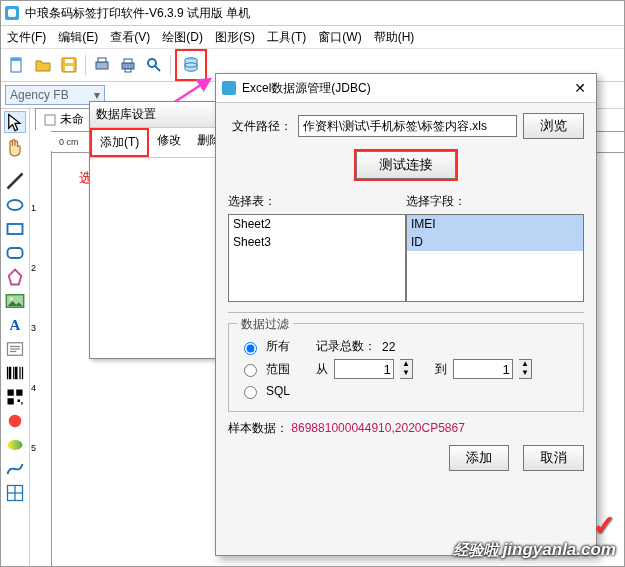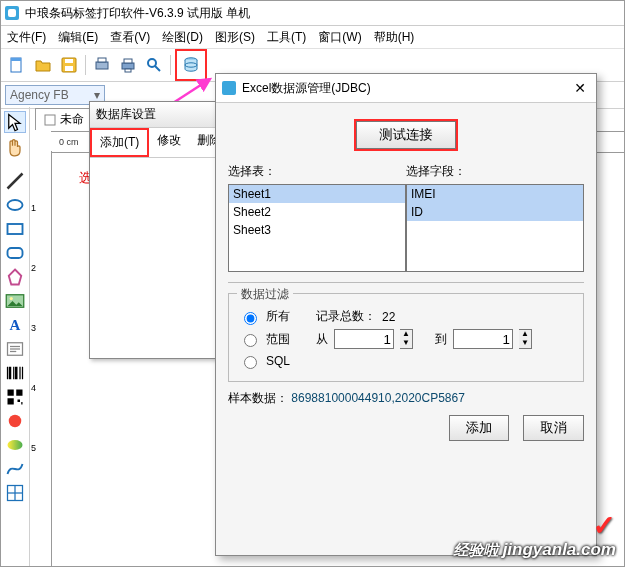--- a/index.html
+++ b/index.html
@@ -56,21 +56,21 @@
 .listbox div{padding:2px 4px;}
 .listbox div.sel{background:#b9d4f5;}
 .hr{height:1px;background:#bbb;margin:10px 0;}
 .group{border:1px solid #bbb;padding:10px 10px 8px 10px;position:relative;margin-top:6px;}
 .group .gt{position:absolute;top:-8px;left:8px;background:#f5f5f5;padding:0 4px;color:#444;}
 .radio-row{display:flex;align-items:center;gap:6px;margin:4px 0;}
 .radio-row input[type=text]{width:54px;height:18px;border:1px solid #777;text-align:right;padding:0 2px;}
 .spin{width:12px;height:18px;border:1px solid #777;border-left:none;background:#eee;font-size:8px;line-height:8px;text-align:center;display:flex;flex-direction:column;}
 .spin span{flex:1;}
 .sample{margin-top:8px;}
-.sample .v{color:#0c4a6e;}
+.sample .v{color:#be185d;}
 .dlg .ft{display:flex;gap:14px;justify-content:flex-end;padding:0 12px 2px 0;}
 
 .watermark{position:absolute;right:8px;bottom:6px;color:#fff;text-shadow:0 0 3px #000,0 0 3px #000;font-style:italic;font-weight:bold;font-size:15px;}
 .wm-check{color:#ff2a2a;font-size:28px;font-weight:bold;position:absolute;right:8px;bottom:24px;text-shadow:1px 1px 2px rgba(0,0,0,.6);}
 </style>
 </head>
 <body>
 
 <div class="workspace">
 
@@ -299,30 +299,35 @@
     <div style="height:200px"></div>
   </div>
 
   <div class="dlg">
     <div class="hd">
       <span class="ico" style="width:14px;height:14px;background:#3aa6dd;border-radius:2px;margin-right:6px"></span>
       <span>Excel数据源管理(JDBC)</span>
       <span class="cx">✕</span>
     </div>
     <div class="body">
+      <div class="frow">
+        <label>文件路径：</label>
+        <input type="text" value="作资料\测试\手机标签\标签内容.xls" style="">
+        <span style="width:6px"></span>
+        <button class="btn">浏览</button>
+      </div>
       <div class="testrow">
         <span class="testhot">
           <button class="btn big">测试连接</button>
         </span>
       </div>
       <div class="pair">
         <div class="col">
           <div class="lab">选择表：</div>
           <div class="listbox">
-            <div class="sel">Sheet1</div>
             <div>Sheet2</div>
             <div>Sheet3</div>
           </div>
         </div>
         <div class="col">
           <div class="lab">选择字段：</div>
           <div class="listbox">
             <div class="sel">IMEI</div>
             <div class="sel">ID</div>
           </div>

